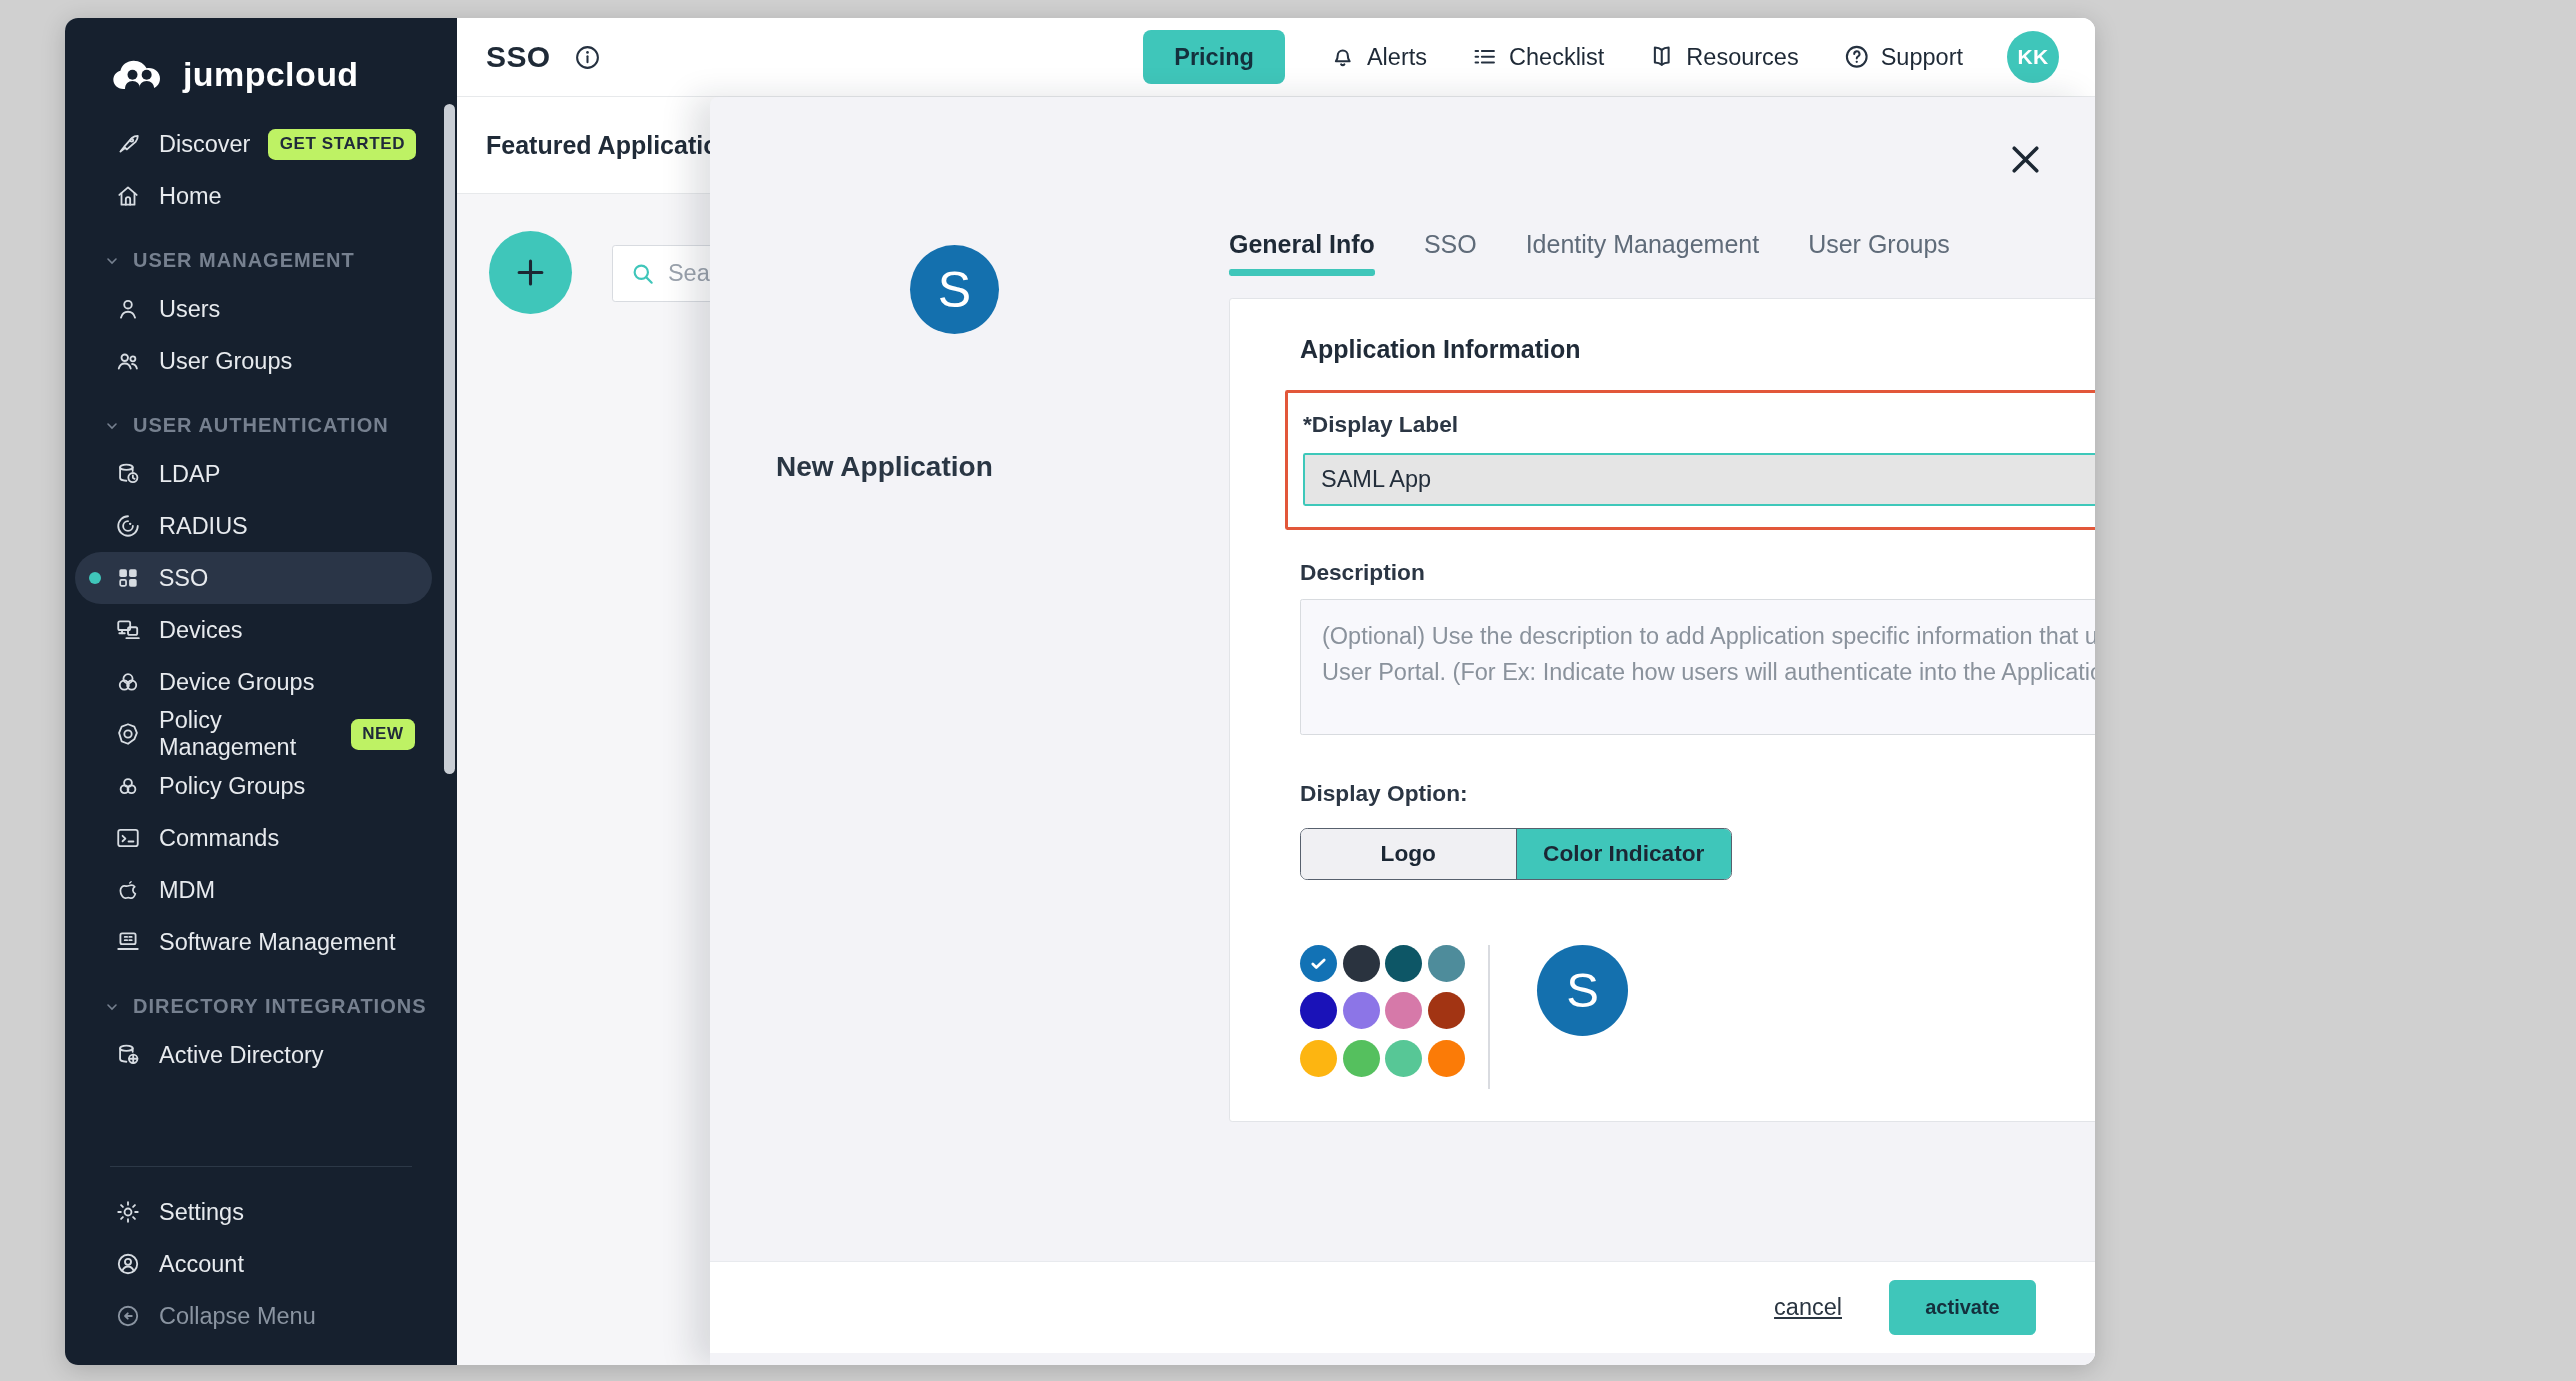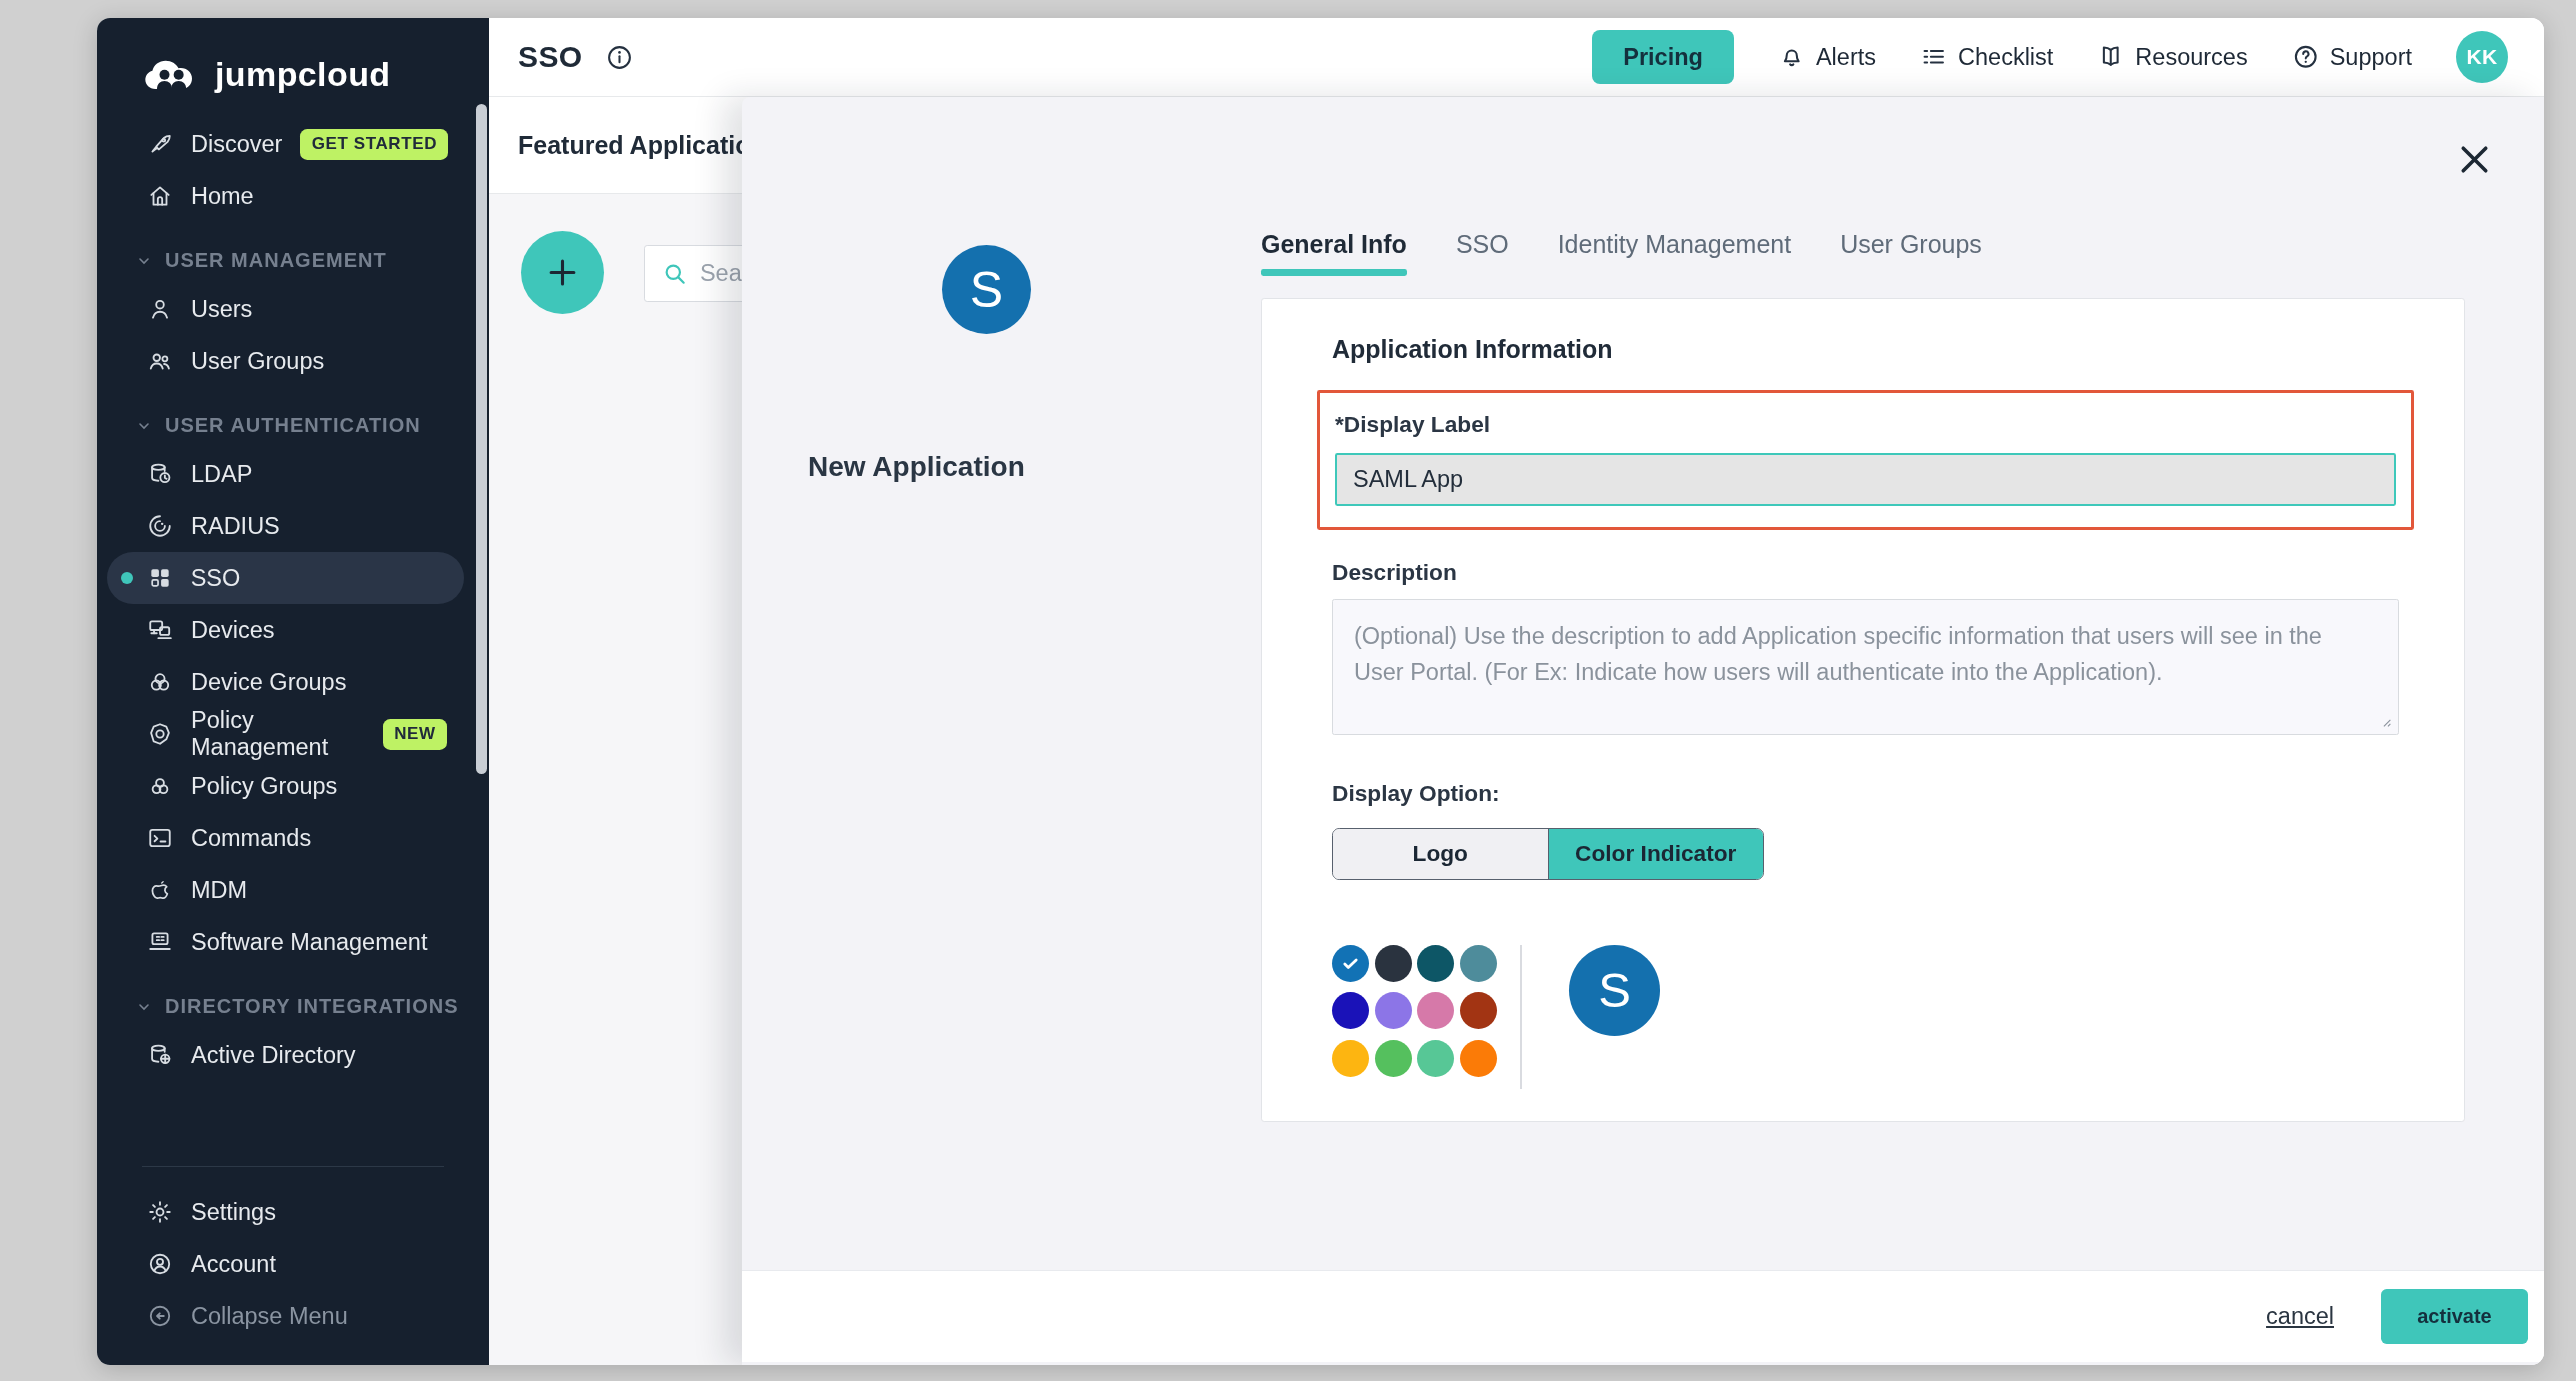--- a/index.html
+++ b/index.html
@@ -13,23 +13,23 @@
   body{
     background:#D0D0D0;
     font-family:"Liberation Sans", sans-serif;
     overflow:hidden;
     position:relative;
   }
   svg{display:block;}
 
   
   .app-window{
-    position:absolute;left:65px;top:18px;width:2447px;height:1347px;
+    position:absolute;left:65px;top:18px;width:2030px;height:1347px;
     border-radius:13px;overflow:hidden;display:flex;
-    background:#fff;box-shadow:0 4.9px 24px rgba(0,0,0,.18);margin-left:32px;
+    background:#fff;box-shadow:0 4.9px 24px rgba(0,0,0,.18);
   }
 
   
   .sidebar{
     width:392px;flex:0 0 392px;background:#16202E;color:#E7EAEE;
     display:flex;flex-direction:column;position:relative;
   }
   .logo-block{height:81px;padding:31px 0 0 45px;display:flex;align-items:center;gap:13px;}
   .logo-word{font-size:34px;font-weight:700;color:#fff;letter-spacing:0.4px;}
   .side-nav{padding-top:19.4px;display:flex;flex-direction:column;}
@@ -172,22 +172,22 @@
     width:37px;height:37px;border-radius:50%;cursor:pointer;display:flex;
     align-items:center;justify-content:center;color:#fff;
   }
   .color-divider{width:2.4px;height:144px;background:#D9DBE0;margin:0 0 0 22.7px;}
   .preview-circle{
     margin-left:47px;width:91px;height:91px;border-radius:50%;background:var(--appcolor);
     color:#fff;font-size:49px;display:flex;align-items:center;justify-content:center;
   }
 
   .modal-footer{
-    position:absolute;left:0;right:0;bottom:3px;height:92px;background:#fff;border-top:0.8px solid #E8EAEE;
-    display:flex;align-items:center;justify-content:flex-end;gap:47px;padding-right:16px;
+    position:absolute;left:0;right:0;bottom:12px;height:92px;background:#fff;border-top:0.8px solid #E8EAEE;
+    display:flex;align-items:center;justify-content:flex-end;gap:47px;padding-right:59px;
   }
   .cancel-link{font-size:23.5px;color:#2A3541;text-decoration:underline;cursor:pointer;}
   .activate-btn{
     width:147px;height:55px;border:none;border-radius:5.7px;background:var(--accent);
     color:#14303D;font-size:20px;font-weight:700;cursor:pointer;font-family:inherit;
   }
 </style>
 </head>
 <body>
 

